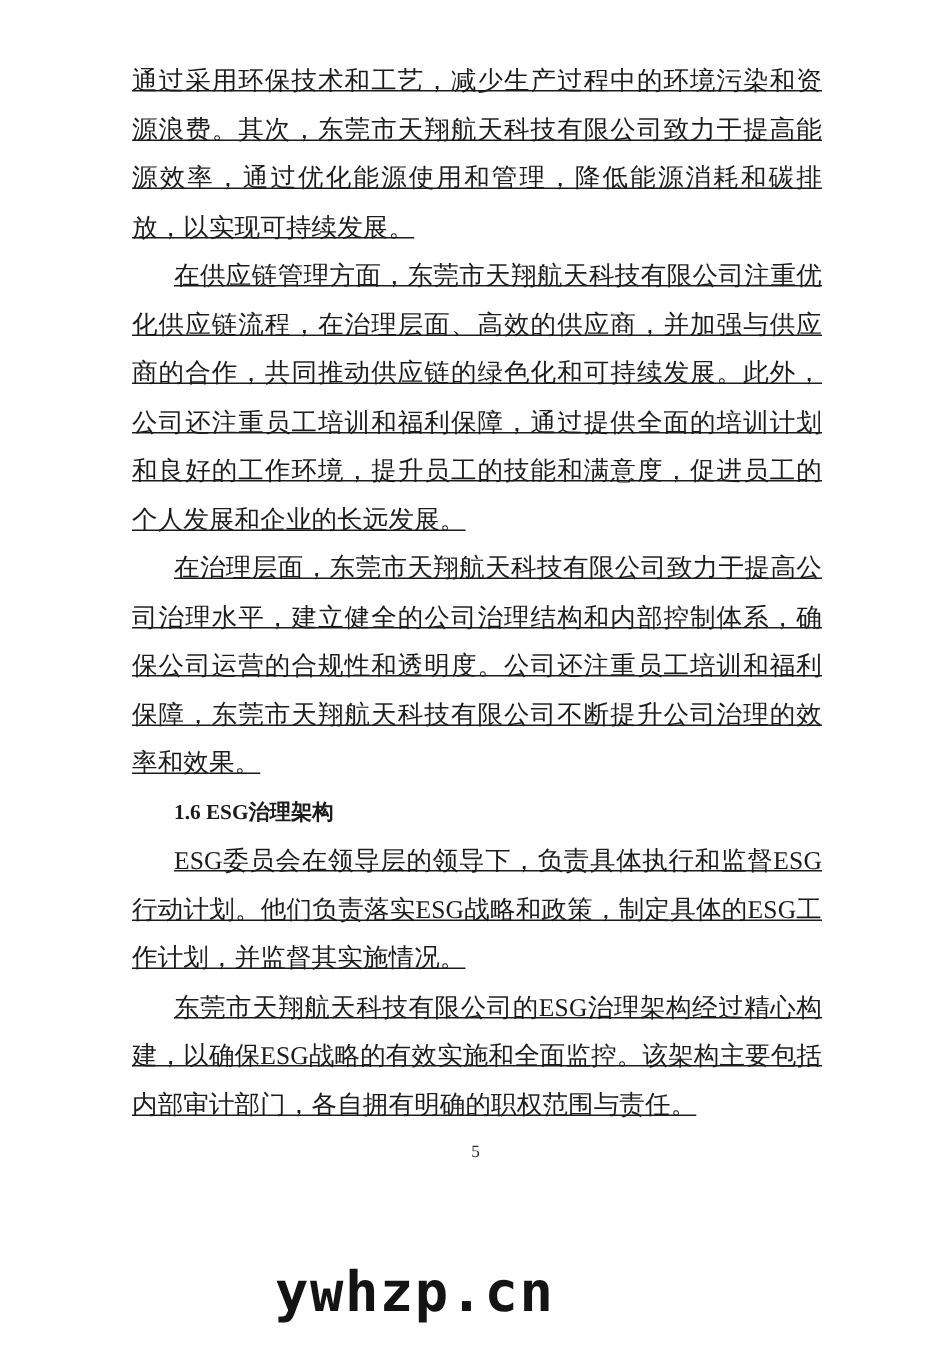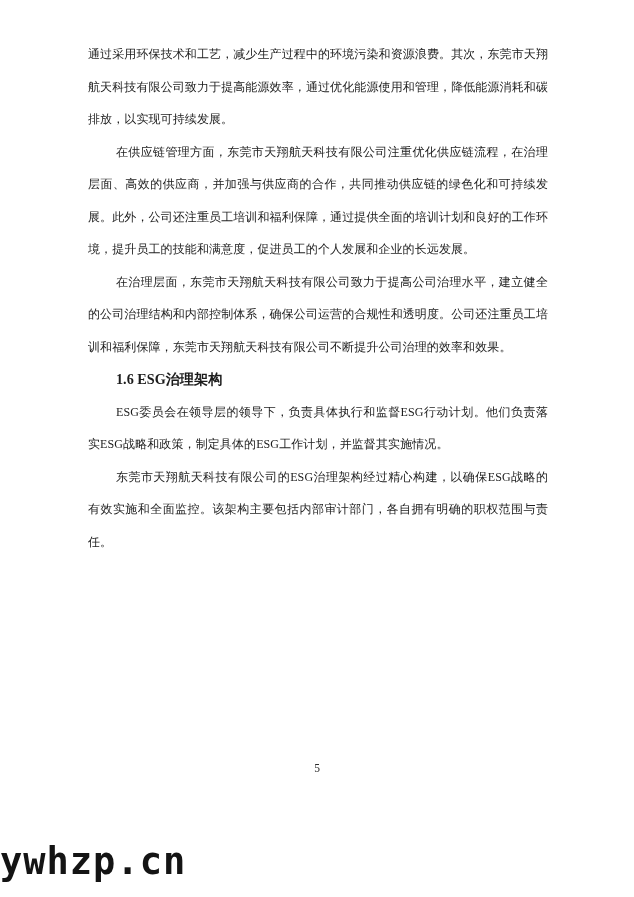--- a/index.html
+++ b/index.html
@@ -21,27 +21,28 @@
     height: 897px;
     background: #ffffff;
   }
   .doc-body {
     position: absolute;
     left: 88px;
     top: 38px;
     width: 460px;
   }
   .para {
-    font-size: 12px;
+    font-size: 17px;
     line-height: 32.5px;
     text-align: justify;
     text-justify: inter-ideograph;
     margin: 0 0 0 0;
     letter-spacing: 0.1px;
     color: #1c1c1c;
+    text-decoration: underline;
   }
   .para.indent {
     text-indent: 28px;
   }
   .heading {
     font-size: 14.2px;
     line-height: 32.5px;
     text-indent: 28px;
     margin: 0;
     color: #1c1c1c;
@@ -53,20 +54,21 @@
     width: 634px;
     text-align: center;
     font-size: 11.5px;
     color: #2a2a2a;
   }
   .watermark {
     position: absolute;
     left: 0;
     top: 840px;
     width: 553px;
+    text-align: center;
     font-family: "DejaVu Sans Mono", monospace;
     font-size: 37px;
     font-weight: bold;
     letter-spacing: 1px;
     color: #141414;
     line-height: 44px;
     white-space: pre;
   }
 </style>
 </head>

